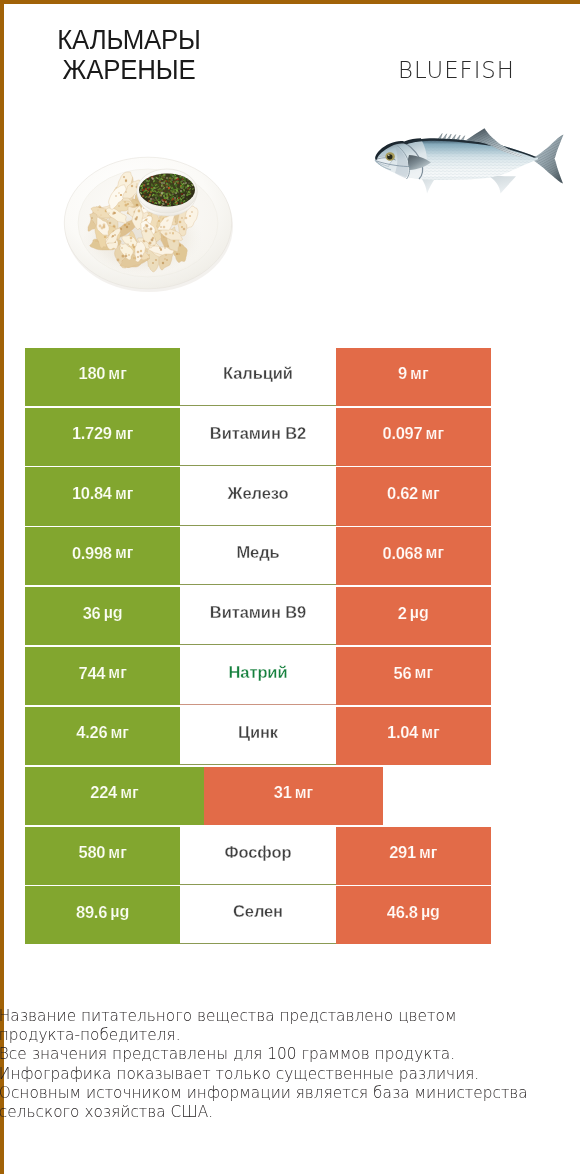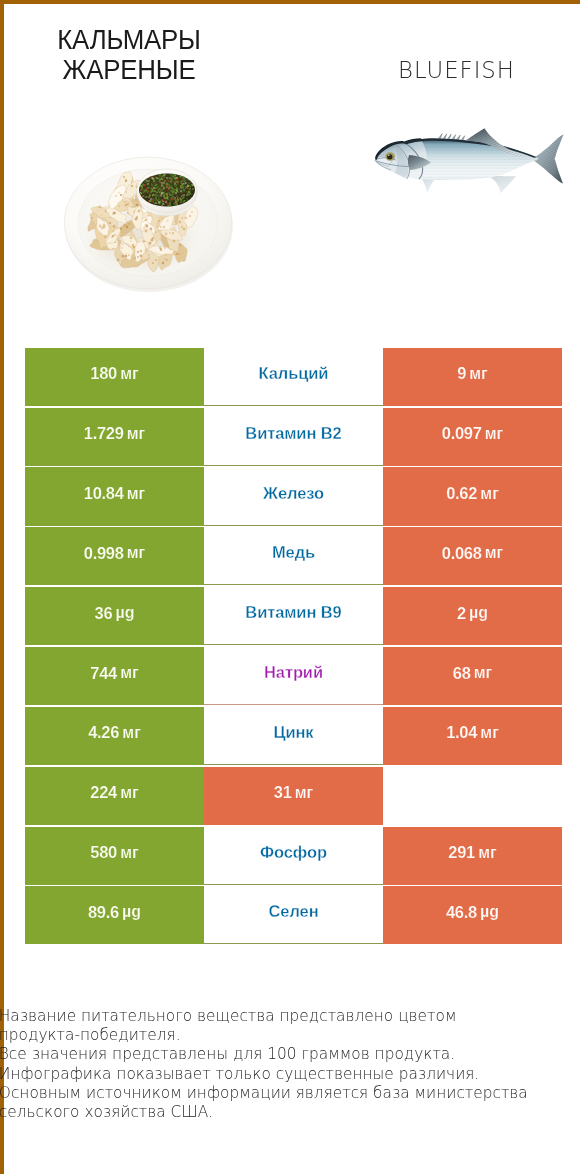--- a/index.html
+++ b/index.html
@@ -14,35 +14,35 @@
      transform:scaleX(0.99);transform-origin:145.5px 0;}
   .vs{position:absolute;left:0;top:170px;width:578px;text-align:center;
      font-family:"DejaVu Sans",sans-serif;font-size:94px;line-height:92px;font-weight:400;letter-spacing:-2px;}
   .vs .v{color:#7aa52b;display:inline-block;transform:scaleX(1.13) translateX(-1.5px);transform-origin:center bottom;}
   .vs .s{color:#e0663f;}
   .calamari{position:absolute;left:50px;top:140px;}
   .cp{stroke:#d9b98a;stroke-width:0.35;}
   .cr{opacity:0.55;}
   .hb{opacity:0.92;}
   .fishwrap{position:absolute;left:369px;top:120px;}
-  .tbl{position:absolute;left:21px;top:343.8px;width:537px;}
+  .tbl{position:absolute;left:21px;top:343.8px;width:466px;}
   .row{display:flex;height:58.1px;margin-bottom:1.75px;}
   .c{display:flex;align-items:center;justify-content:center;width:179px;height:100%;}
   .c.l{background:#82a62f;color:#fbfdf4;}
   .c.l .val,.c.l .unit{-webkit-text-stroke:0.2px #82a62f;}
   .c.r .val,.c.r .unit{-webkit-text-stroke:0.2px #e26b48;}
   .c.r{background:#e26b48;color:#fffaf7;}
   .c.m{background:#fff;box-sizing:border-box;}
   .c.m.g{border-bottom:1px solid #8b9a53;}
   .c.m.o{border-bottom:1px solid #cc9583;}
   .val{font-weight:700;font-size:16.5px;letter-spacing:-0.3px;position:relative;top:-3px;}
   .unit{font-weight:bold;font-size:16px;margin-left:3.2px;position:relative;top:-3px;}
   .nm{font-weight:bold;font-size:16.5px;letter-spacing:-0.1px;position:relative;top:-3px;}
-  .nm.g{color:#0369a1;-webkit-text-stroke:0.35px #fff;}
-  .nm.o{color:#a21caf;-webkit-text-stroke:0.35px #fff;}
+  .nm.g{color:#404040;-webkit-text-stroke:0.35px #fff;}
+  .nm.o{color:#15803d;-webkit-text-stroke:0.35px #fff;}
   .foot{position:absolute;left:0;top:1003px;width:578px;text-align:left;
       font-family:"DejaVu Sans",sans-serif;font-weight:200;font-size:15.1px;line-height:19.2px;color:#231f20;}
   .foot div{display:block;transform:scaleX(1.018);}
 </style>
 </head>
 <body>
 
 <div class="page">
   <div class="hdr">
     <div class="t-left">
@@ -971,21 +971,21 @@
       </div>
       <div class="row">
         <div class="c l">
           <span class="val">744</span>
           <span class="unit">мг</span>
         </div>
         <div class="c m o">
           <span class="nm o">Натрий</span>
         </div>
         <div class="c r">
-          <span class="val">68</span>
+          <span class="val">56</span>
           <span class="unit">мг</span>
         </div>
       </div>
       <div class="row">
         <div class="c l">
           <span class="val">4.26</span>
           <span class="unit">мг</span>
         </div>
         <div class="c m g">
           <span class="nm g">Цинк</span>

